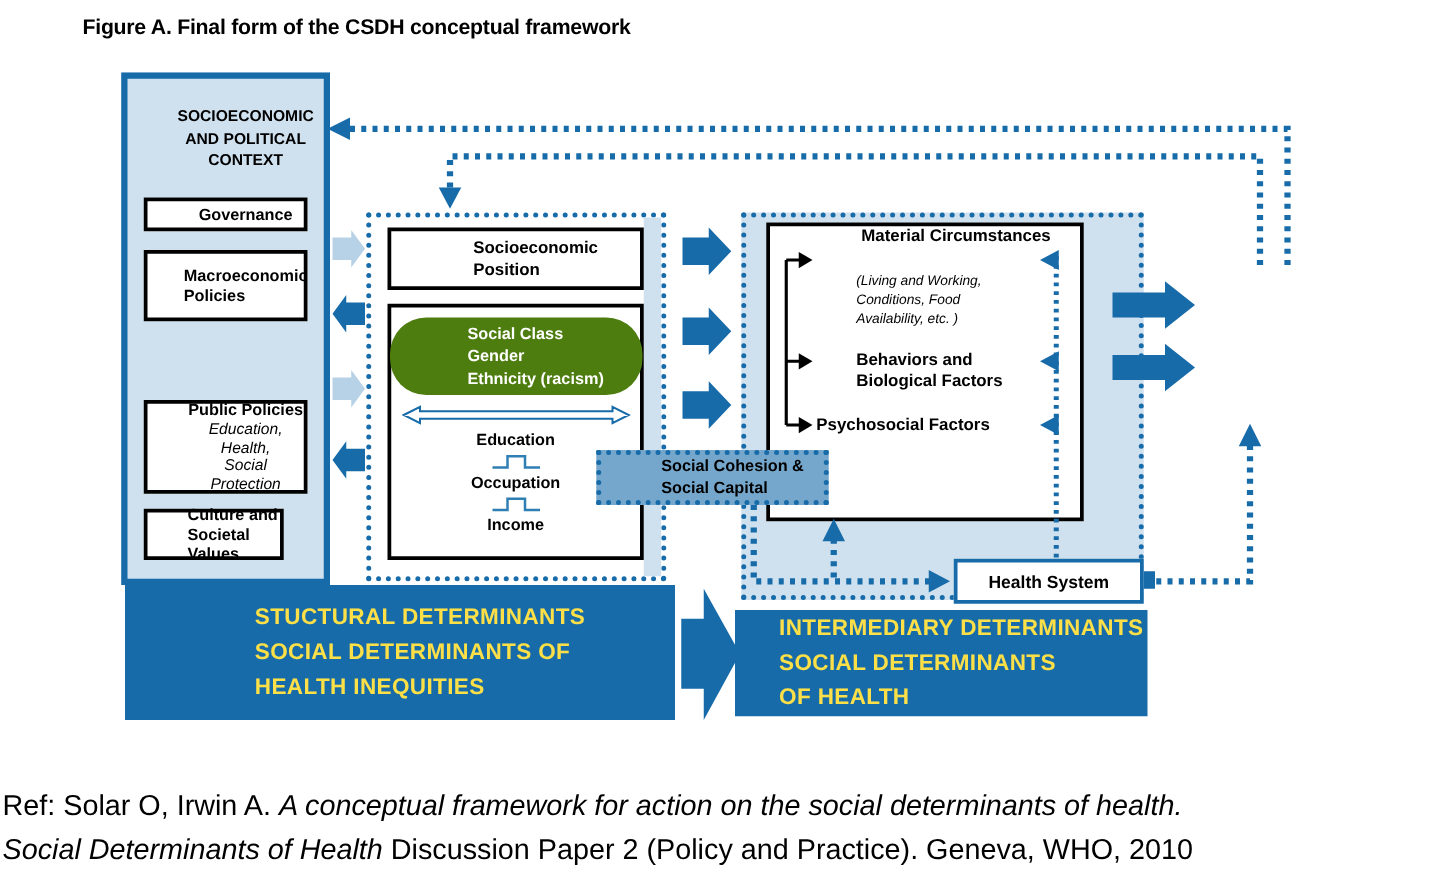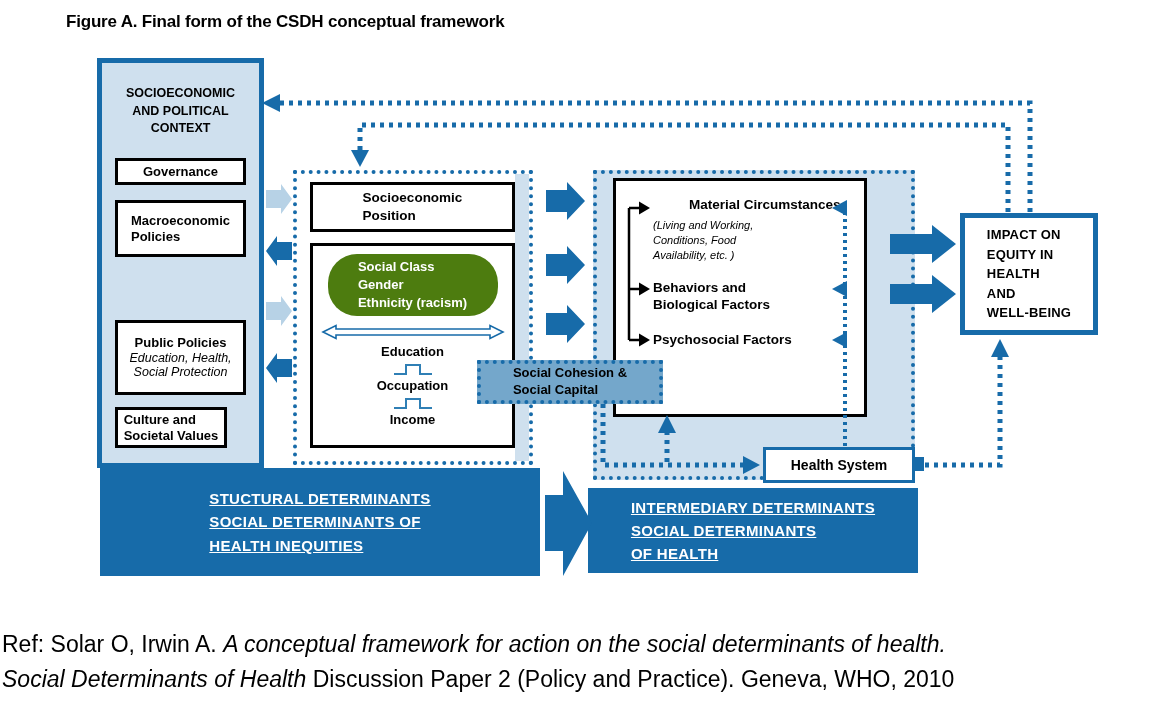--- a/index.html
+++ b/index.html
@@ -1,37 +1,37 @@
 <!DOCTYPE html>
 <html><head>
 <meta charset="utf-8">
 <style>
   html,body{margin:0;padding:0;background:#fff;font-family:"Liberation Sans",sans-serif;color:#000;}
   .stage{position:relative;width:1151px;height:708px;background:#fff;overflow:hidden;}
   .abs{position:absolute;box-sizing:border-box;}
-  .pre{white-space:pre-line;}
+  .pre{white-space:pre-line;padding-left:32px;}
   .ctr{display:flex;align-items:center;justify-content:center;text-align:left;}
   .col{display:flex;flex-direction:column;align-items:center;text-align:center;}
   .blackbox{background:#fff;border:3px solid #000;}
   .figtitle{font-size:17px;font-weight:bold;letter-spacing:-0.2px;}
   .ctx-panel{background:#cfe0ee;border:5px solid #176ba9;}
   .ctx-header{font-size:12.5px;font-weight:bold;line-height:1.4;}
   .ctx-item{font-size:13px;font-weight:bold;line-height:1.22;}
   .ctx-sub{font-size:12.5px;font-style:italic;font-weight:normal;line-height:1.18;}
   .dashedbox{border:4px dotted #176ba9;}
   .bluefill{background:#cfe0ee;}
   .sep-box{font-size:13.5px;font-weight:bold;line-height:1.35;}
   .identity{background:#4d7c0f;color:#fff;font-size:13px;font-weight:bold;line-height:1.4;border-radius:29px;}
   .ladder-label{font-size:13px;font-weight:bold;}
   .cohesion{background:#74a7cb;border:4px dotted #176ba9;font-size:13px;font-weight:bold;line-height:1.3;z-index:20;}
   .mat-title{font-size:13.5px;font-weight:bold;line-height:1.25;}
   .mat-sub{font-size:11px;font-style:italic;line-height:1.35;}
   .hsys{background:#fff;border:3px solid #176ba9;font-size:14px;font-weight:bold;}
   .impact{background:#fff;border:5px solid #176ba9;font-size:13px;font-weight:bold;line-height:1.5;letter-spacing:.2px;}
-  .banner{background:#176ba9;color:#ffffff;font-weight:bold;font-size:15px;line-height:1.55;letter-spacing:.3px;text-decoration:underline;}
+  .banner{background:#176ba9;color:#fde047;font-weight:bold;font-size:18px;line-height:1.55;letter-spacing:.3px;}
   .refblock{font-size:23px;line-height:1.5;}
   .it{font-style:italic;}
   svg{display:block;}
 </style>
 </head>
 <body>
 
 <div class="stage">
 
   <div class="abs figtitle" style="left:66px;top:12px;">Figure A. Final form of the CSDH conceptual framework</div>
@@ -79,40 +79,35 @@
         <svg width="42" height="15" style="margin-top:2px;">
           <polyline points="2,13 14,13 14,4 28,4 28,13 40,13" fill="none" stroke="#2f7fb5" stroke-width="2"></polyline>
         </svg>
         <div class="ladder-label" style="margin-top:2px;">Income</div>
       </div>
     </div>
   </div>
 
   <div class="abs dashedbox bluefill" style="left:593px;top:170px;width:322px;height:310px;">
     <div class="abs blackbox" style="left:16px;top:4px;width:254px;height:239px;">
-      <div class="abs mat-title" style="left:37px;top:16px;width:205px;padding-left:36px;">Material Circumstances</div>
+      <div class="abs mat-title" style="left:37px;top:0;width:205px;padding-left:36px;">Material Circumstances</div>
       <div class="abs mat-sub pre" style="left:37px;top:37px;width:200px;">(Living and Working,
 Conditions, Food
 Availability, etc. )</div>
       <div class="abs mat-title pre" style="left:37px;top:99px;width:200px;">Behaviors and
 Biological Factors</div>
       <div class="abs mat-title" style="left:37px;top:151px;width:210px;">Psychosocial Factors</div>
     </div>
   </div>
 
   <div class="abs cohesion ctr pre" style="left:477px;top:360px;width:186px;height:44px;">Social Cohesion &amp;
 Social Capital</div>
 
   <div class="abs hsys ctr" style="left:763px;top:447px;width:152px;height:36px;z-index:15;">Health System</div>
 
-  <div class="abs impact ctr pre" style="left:960px;top:213px;width:138px;height:122px;">IMPACT ON
-EQUITY IN
-HEALTH
-AND
-WELL-BEING</div>
 
   <div class="abs banner ctr pre" style="left:100px;top:468px;width:440px;height:108px;">STUCTURAL DETERMINANTS
 SOCIAL DETERMINANTS OF
 HEALTH INEQUITIES</div>
   <div class="abs banner ctr pre" style="left:588px;top:488px;width:330px;height:85px;">INTERMEDIARY DETERMINANTS
 SOCIAL DETERMINANTS
 OF HEALTH</div>
 
   <svg class="abs" width="1151" height="625" style="left:0;top:0;z-index:30;pointer-events:none;">
 

